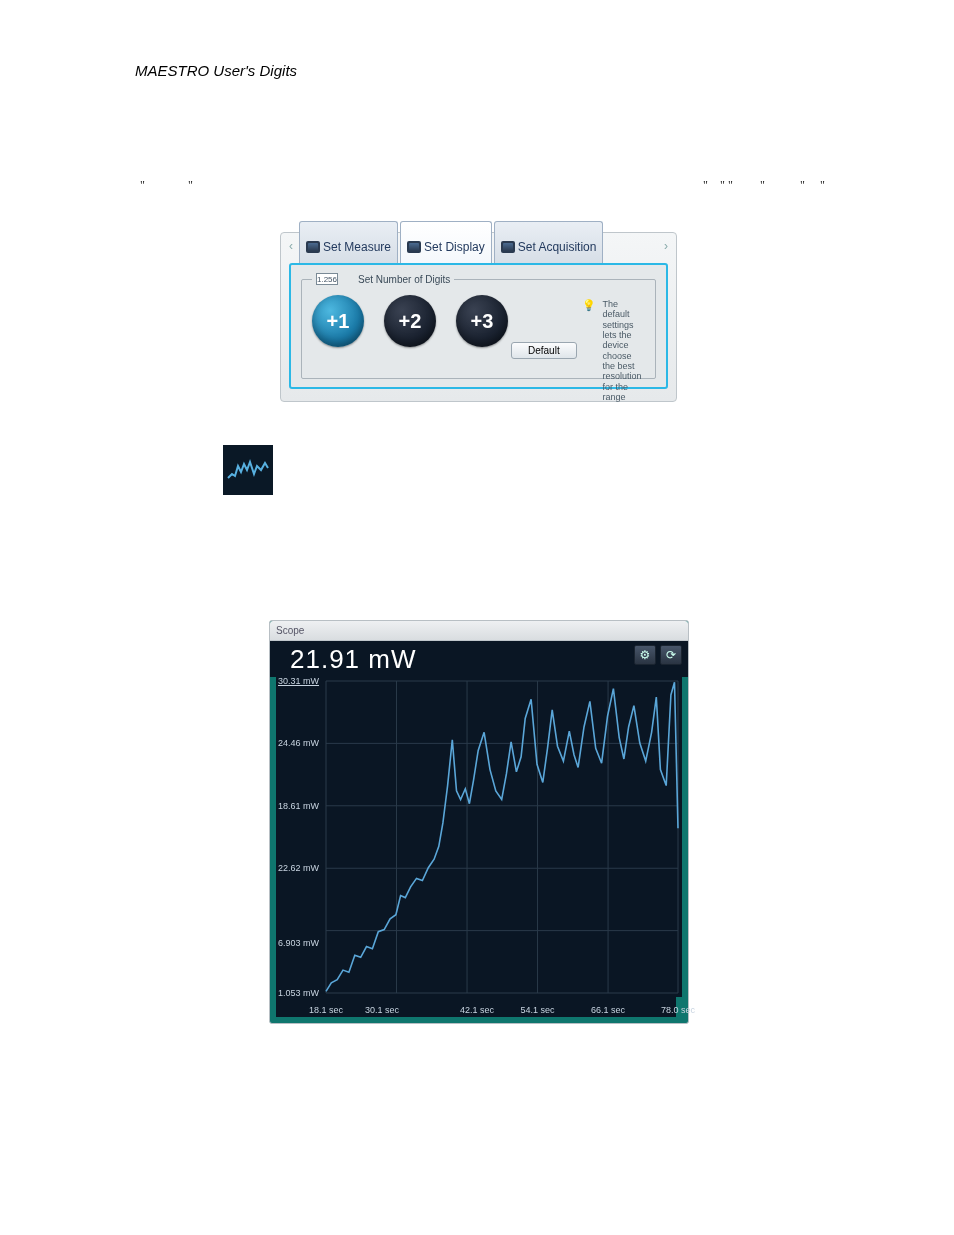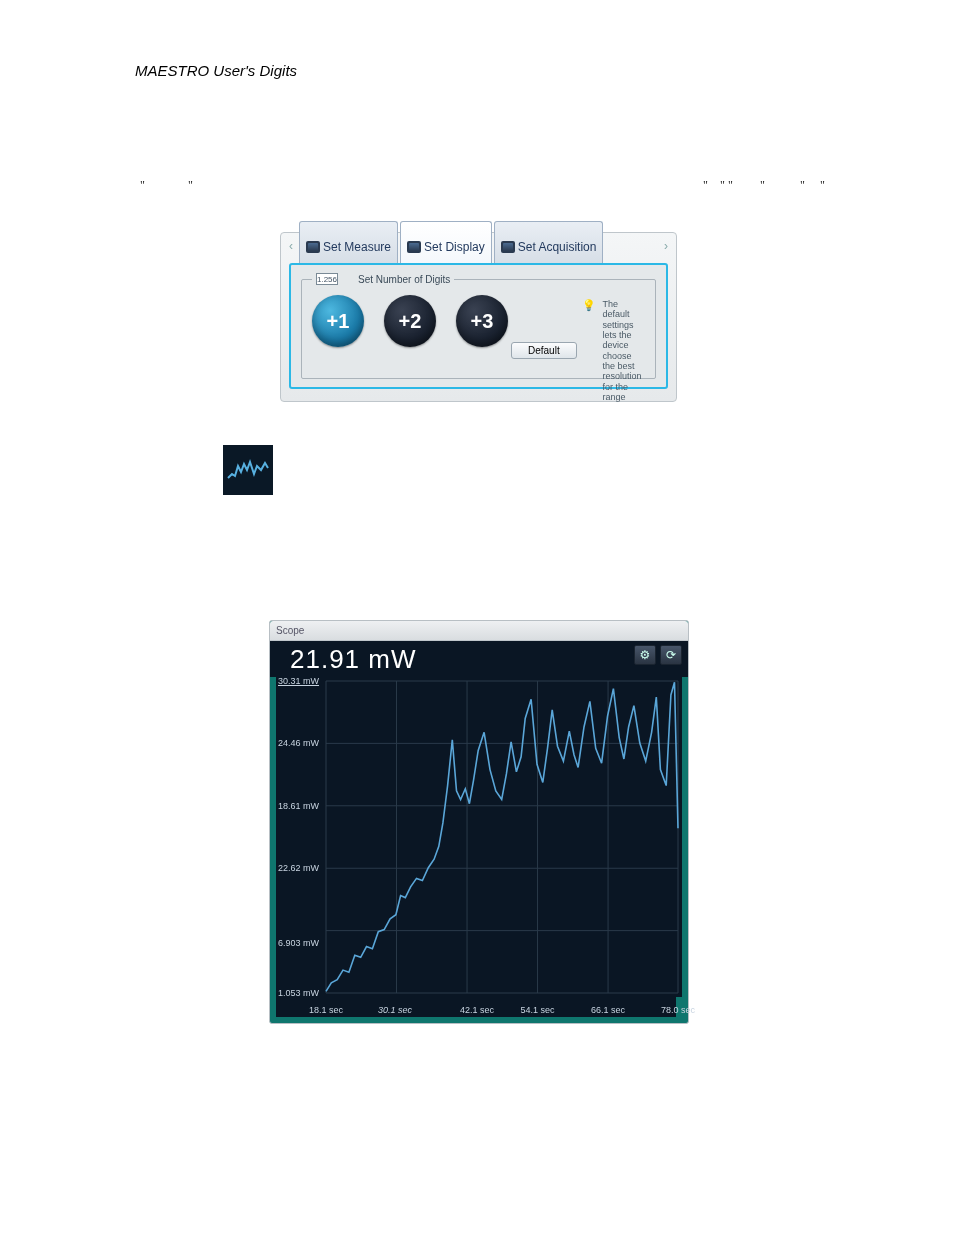--- a/index.html
+++ b/index.html
@@ -322,19 +322,19 @@
           <line x1="50" y1="128.77014047920156" x2="402" y2="128.77014047920156"></line>
           <line x1="50" y1="191.26185186451107" x2="402" y2="191.26185186451107"></line>
           <line x1="50" y1="253.6149297603992" x2="402" y2="253.6149297603992"></line>
           <line x1="50" y1="316" x2="402" y2="316"></line>
         </g>
         <path class="trace" d="M50.0 314.4 L55.3 305.9 L61.2 302.7 L67.0 293.1 L72.9 295.2 L78.8 278.2 L84.7 280.3 L90.5 269.6 L96.4 271.8 L102.3 254.7 L108.2 252.6 L114.1 241.9 L119.9 237.7 L124.6 218.5 L129.3 220.6 L134.6 209.9 L140.5 201.4 L146.4 203.5 L152.3 190.7 L158.1 182.2 L162.8 169.4 L166.9 145.9 L171.6 108.6 L176.3 62.8 L180.5 113.9 L184.6 122.5 L189.3 111.8 L193.4 126.7 L197.5 103.3 L202.2 73.4 L208.1 55.3 L214.0 92.6 L219.8 113.9 L225.7 122.5 L230.4 96.9 L235.1 64.9 L240.4 94.8 L245.1 79.8 L249.2 41.4 L255.1 22.2 L261.0 87.3 L266.8 105.4 L271.5 71.3 L276.2 32.9 L281.5 69.2 L287.4 84.1 L293.3 54.2 L298.0 77.7 L302.1 90.5 L308.0 50.0 L313.9 24.4 L319.7 71.3 L325.6 86.2 L331.5 39.3 L337.4 11.6 L343.2 60.6 L347.9 82.0 L352.6 50.0 L357.9 28.6 L363.8 66.0 L369.7 84.1 L375.6 55.3 L380.3 20.1 L384.4 92.6 L390.2 108.6 L394.9 18.0 L398.5 5.2 L402.0 151.3"></path>
       </svg>
     </div>
   <div class="xaxis-strip" id="xaxis">
       <div class="xlabel" style="left: 50px;">18.1 sec</div>
-      <div class="xlabel" style="left: 119px; font-style: italic;">30.1 sec</div>
+      <div class="xlabel" style="left: 106px;">30.1 sec</div>
       <div class="xlabel" style="left: 201px;">42.1 sec</div>
       <div class="xlabel" style="left: 261.553px;">54.1 sec</div>
       <div class="xlabel" style="left: 332.07px;">66.1 sec</div>
       <div class="xlabel" style="left: 402px;">78.0 sec</div>
     </div>
 </div>
 
 </body></html>

